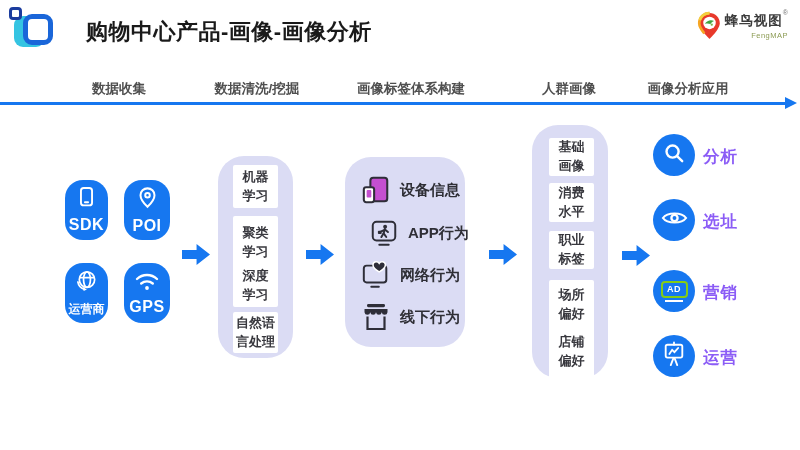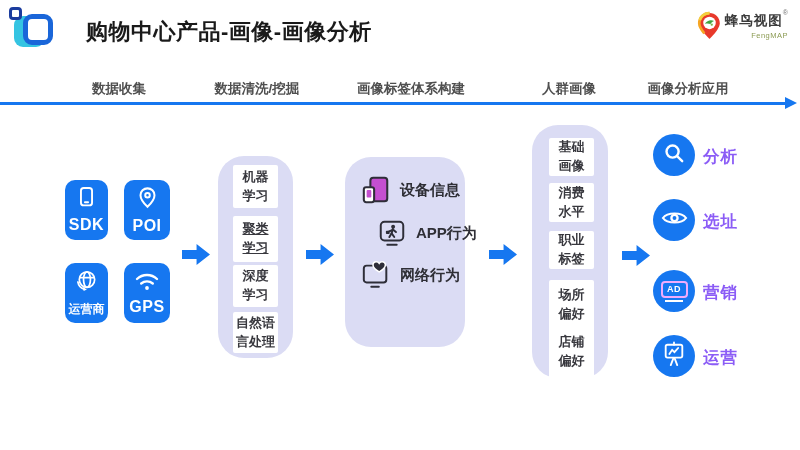--- a/index.html
+++ b/index.html
@@ -23,38 +23,38 @@
   .brand{position:absolute;right:12px;top:11px;display:flex;align-items:flex-start;}
   .brand-text{margin-left:3px;}
   .brand-name{font-size:13.5px;font-weight:700;color:#3C3C3C;letter-spacing:1px;}
   .brand-reg{font-size:7px;color:#777;vertical-align:top;position:relative;top:-2px;}
   .brand-latin{font-size:7.5px;color:#8C9B53;letter-spacing:0.5px;text-align:right;margin-top:1px;}
   
   .stage{position:absolute;top:80px;transform:translateX(-50%);font-size:13.5px;font-weight:700;color:#4F4F4F;white-space:nowrap;}
   .timeline-line{position:absolute;left:0;top:102px;width:787px;height:3px;background:var(--accent);}
   .timeline-head{position:absolute;left:785px;top:97px;width:0;height:0;border-left:12px solid var(--accent);border-top:6.5px solid transparent;border-bottom:6.5px solid transparent;}
   
-  .tile{position:absolute;background:var(--accent);border-radius:10px;display:flex;flex-direction:column;align-items:center;justify-content:center;gap:3px;color:#fff;}
+  .tile{position:absolute;background:var(--accent);border-radius:18px;display:flex;flex-direction:column;align-items:center;justify-content:center;gap:3px;color:#fff;}
   .tile-label{font-size:16px;font-weight:700;letter-spacing:0.5px;}
   .tile-label.small{font-size:12px;letter-spacing:0;}
   
   .block-arrow{position:absolute;width:28px;height:21px;background:var(--accent);
     clip-path:polygon(0% 28%,52% 28%,52% 0%,100% 50%,52% 100%,52% 72%,0% 72%);}
   
   .panel{position:absolute;background:var(--panel);border-radius:26px;}
   .wbox{position:absolute;background:#fff;border-radius:2px;display:flex;align-items:center;justify-content:center;
     text-align:center;font-size:13px;font-weight:700;color:#38383E;line-height:1.45;white-space:pre-line;}
   
   .tag-row{position:absolute;display:flex;align-items:center;gap:9px;}
   .tag-icon{width:30px;height:32px;display:flex;align-items:center;justify-content:center;}
   .tag-label{font-size:15px;font-weight:700;color:#2F2F36;white-space:nowrap;}
   
   .app-circle{position:absolute;width:42px;height:42px;border-radius:50%;background:var(--accent);display:flex;align-items:center;justify-content:center;}
   .app-label{position:absolute;font-size:16.5px;font-weight:700;color:#8b5cf6;letter-spacing:1px;white-space:nowrap;}
-  .ad-badge{width:27px;height:17px;border:2px solid #f0abfc;border-radius:4px;display:flex;align-items:center;justify-content:center;
+  .ad-badge{width:27px;height:17px;border:2px solid #84cc16;border-radius:4px;display:flex;align-items:center;justify-content:center;
     font-size:9px;font-weight:700;color:#fff;letter-spacing:0.5px;}
   .ad-stand{width:18px;height:2px;background:#fff;margin:2px auto 0;}
 </style>
 </head>
 <body>
 
 <div class="slide">
 
   <div class="logo-mark">
     <div class="logo-sq-cyan"></div>
@@ -136,40 +136,40 @@
   </div>
 
   <div class="block-arrow" style="left:182px;top:244px;"></div>
   <div class="block-arrow" style="left:306px;top:244px;"></div>
   <div class="block-arrow" style="left:489px;top:244px;"></div>
   <div class="block-arrow" style="left:622px;top:245px;"></div>
 
   <div class="panel" style="left:218px;top:156px;width:75px;height:202px;">
     <div class="wbox" style="left:15px;top:9px;width:45px;height:43px;">机器
 学习</div>
-    <div class="wbox" style="left:15px;top:60px;width:45px;height:46px;text-decoration:underline;">聚类
+    <div class="wbox" style="left:15px;top:60px;width:45px;height:54px;">聚类
 学习</div>
     <div class="wbox" style="left:15px;top:109px;width:45px;height:42px;">深度
 学习</div>
     <div class="wbox" style="left:15px;top:156px;width:45px;height:41px;">自然语
 言处理</div>
   </div>
 
   <div class="panel" style="left:345px;top:157px;width:120px;height:190px;">
     <div class="tag-row" style="left:16px;top:17px;">
       <span class="tag-icon">
         <svg width="30" height="32" viewBox="0 0 32 32">
           <rect x="10" y="3" width="18" height="25" rx="3" fill="#C44FD0" stroke="#2E2E38" stroke-width="2.2"></rect>
           <rect x="3" y="13" width="11" height="16" rx="2.5" fill="#fff" stroke="#2E2E38" stroke-width="2.2"></rect>
           <rect x="6" y="16" width="5" height="8" rx="1" fill="#C44FD0"></rect>
         </svg>
       </span>
       <span class="tag-label">设备信息</span>
     </div>
-    <div class="tag-row" style="left:32px;top:60px;">
+    <div class="tag-row" style="left:24px;top:60px;">
       <span class="tag-icon">
         <svg width="30" height="32" viewBox="0 0 32 32" fill="none" stroke="#2E2E38" stroke-width="2.1" stroke-linecap="round">
           <rect x="4" y="4" width="24" height="20" rx="4"></rect>
           <line x1="11" y1="28.5" x2="21" y2="28.5"></line>
           <circle cx="17.2" cy="9.2" r="2.1" fill="#2E2E38" stroke="none"></circle>
           <path d="M17 11.5l-1.4 4.8 2.8 4"></path>
           <path d="M15.6 16.3l-2.4 4"></path>
           <path d="M16.6 12.8l-3.6 1.4"></path>
           <path d="M17.6 12.8l2.6 2.2"></path>
           <rect x="9.5" y="13.6" width="4" height="3.4" rx="0.8" fill="#2E2E38" stroke="none"></rect>
@@ -179,20 +179,30 @@
     </div>
     <div class="tag-row" style="left:16px;top:102px;">
       <span class="tag-icon">
         <svg width="30" height="32" viewBox="0 0 32 32" fill="none" stroke="#2E2E38" stroke-width="2.1" stroke-linecap="round">
           <rect x="3" y="6" width="24" height="18" rx="3"></rect>
           <line x1="11" y1="28.5" x2="19" y2="28.5"></line>
           <path d="M22.5 1.8c-1.7 0-2.6 1-3.1 1.8-.5-.8-1.4-1.8-3.1-1.8-1.9 0-3.5 1.5-3.5 3.5 0 3.3 4.8 6.3 6.6 7.3 1.8-1 6.6-4 6.6-7.3 0-2-1.6-3.5-3.5-3.5z" fill="#2E2E38" stroke="#fff" stroke-width="1.6"></path>
         </svg>
       </span>
       <span class="tag-label">网络行为</span>
+    </div>
+    <div class="tag-row" style="left:16px;top:144px;">
+      <span class="tag-icon">
+        <svg width="30" height="30" viewBox="0 0 30 30">
+          <rect x="6" y="2" width="18" height="3.2" rx="1.4" fill="#2E2E38"></rect>
+          <path d="M3.5 7h23v3.3a2.9 2.9 0 0 1-5.75 0 2.9 2.9 0 0 1-5.75 0 2.9 2.9 0 0 1-5.75 0 2.9 2.9 0 0 1-5.75 0z" fill="#2E2E38"></path>
+          <path d="M6.5 14.5V27h17V14.5" fill="none" stroke="#2E2E38" stroke-width="2.2"></path>
+        </svg>
+      </span>
+      <span class="tag-label">线下行为</span>
     </div>
   </div>
 
   <div class="panel" style="left:532px;top:125px;width:76px;height:253px;">
     <div class="wbox" style="left:17px;top:13px;width:45px;height:38px;">基础
 画像</div>
     <div class="wbox" style="left:17px;top:58px;width:45px;height:39px;">消费
 水平</div>
     <div class="wbox" style="left:17px;top:106px;width:45px;height:38px;">职业
 标签</div>

